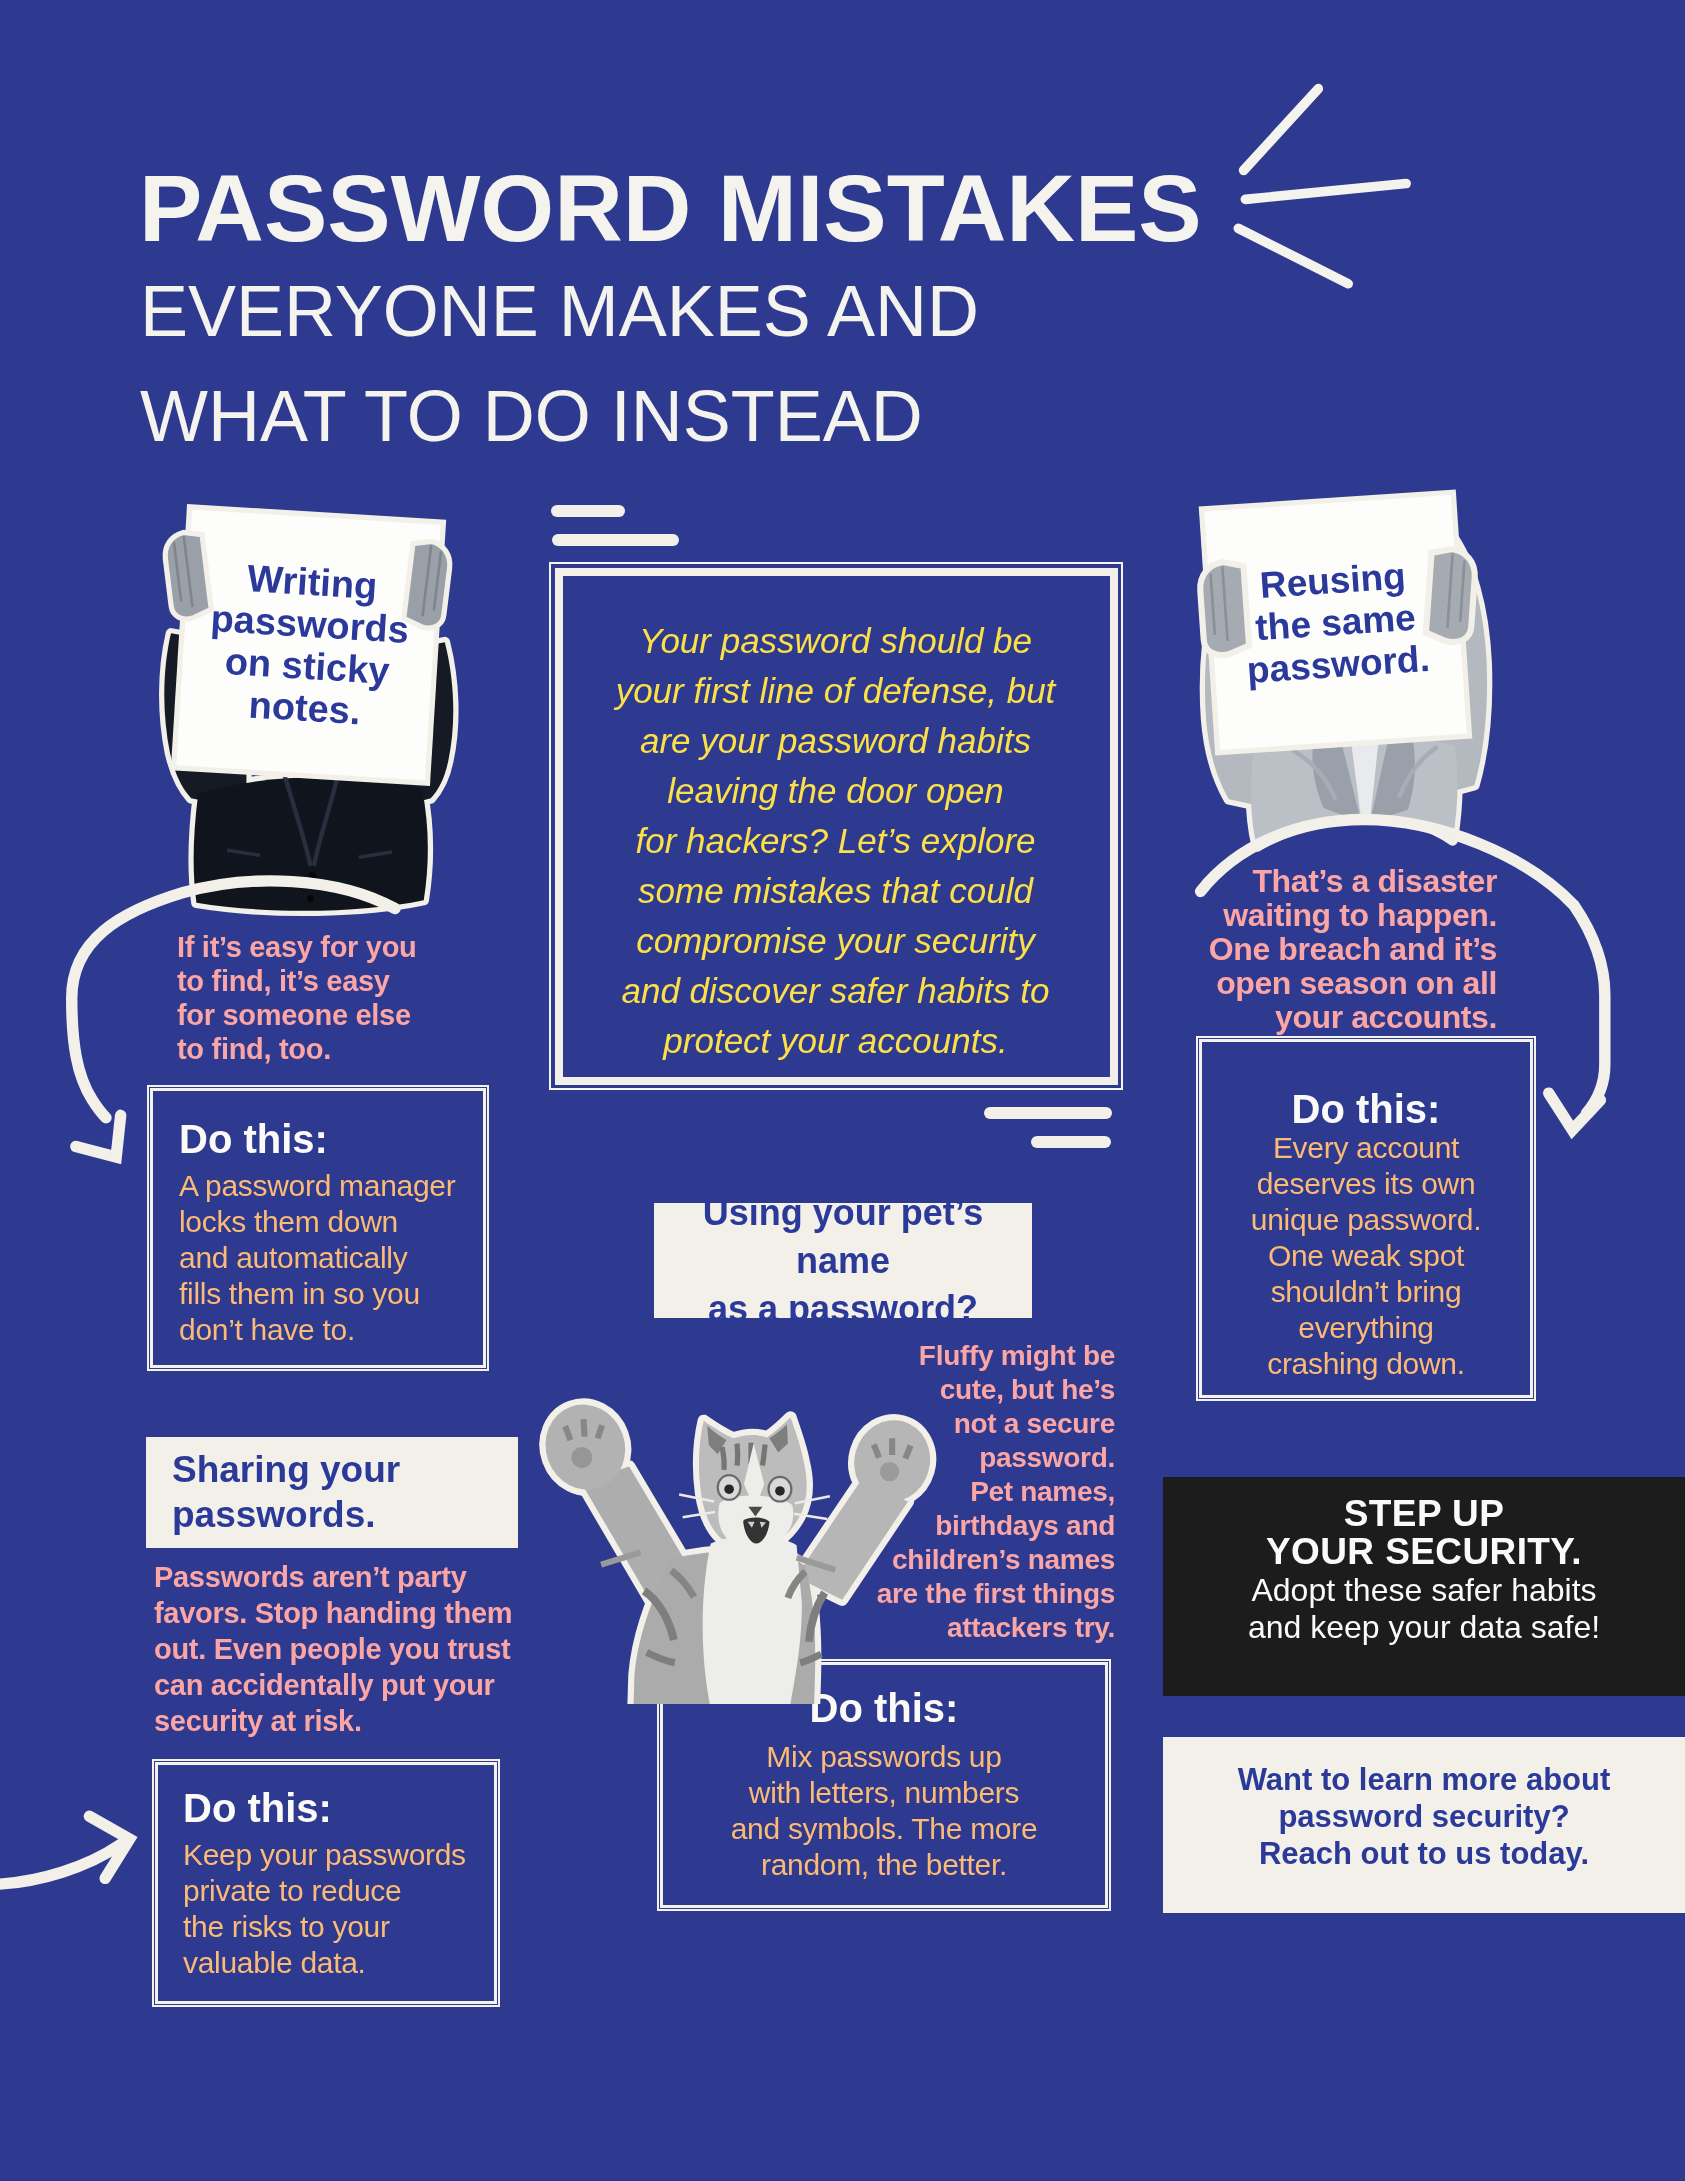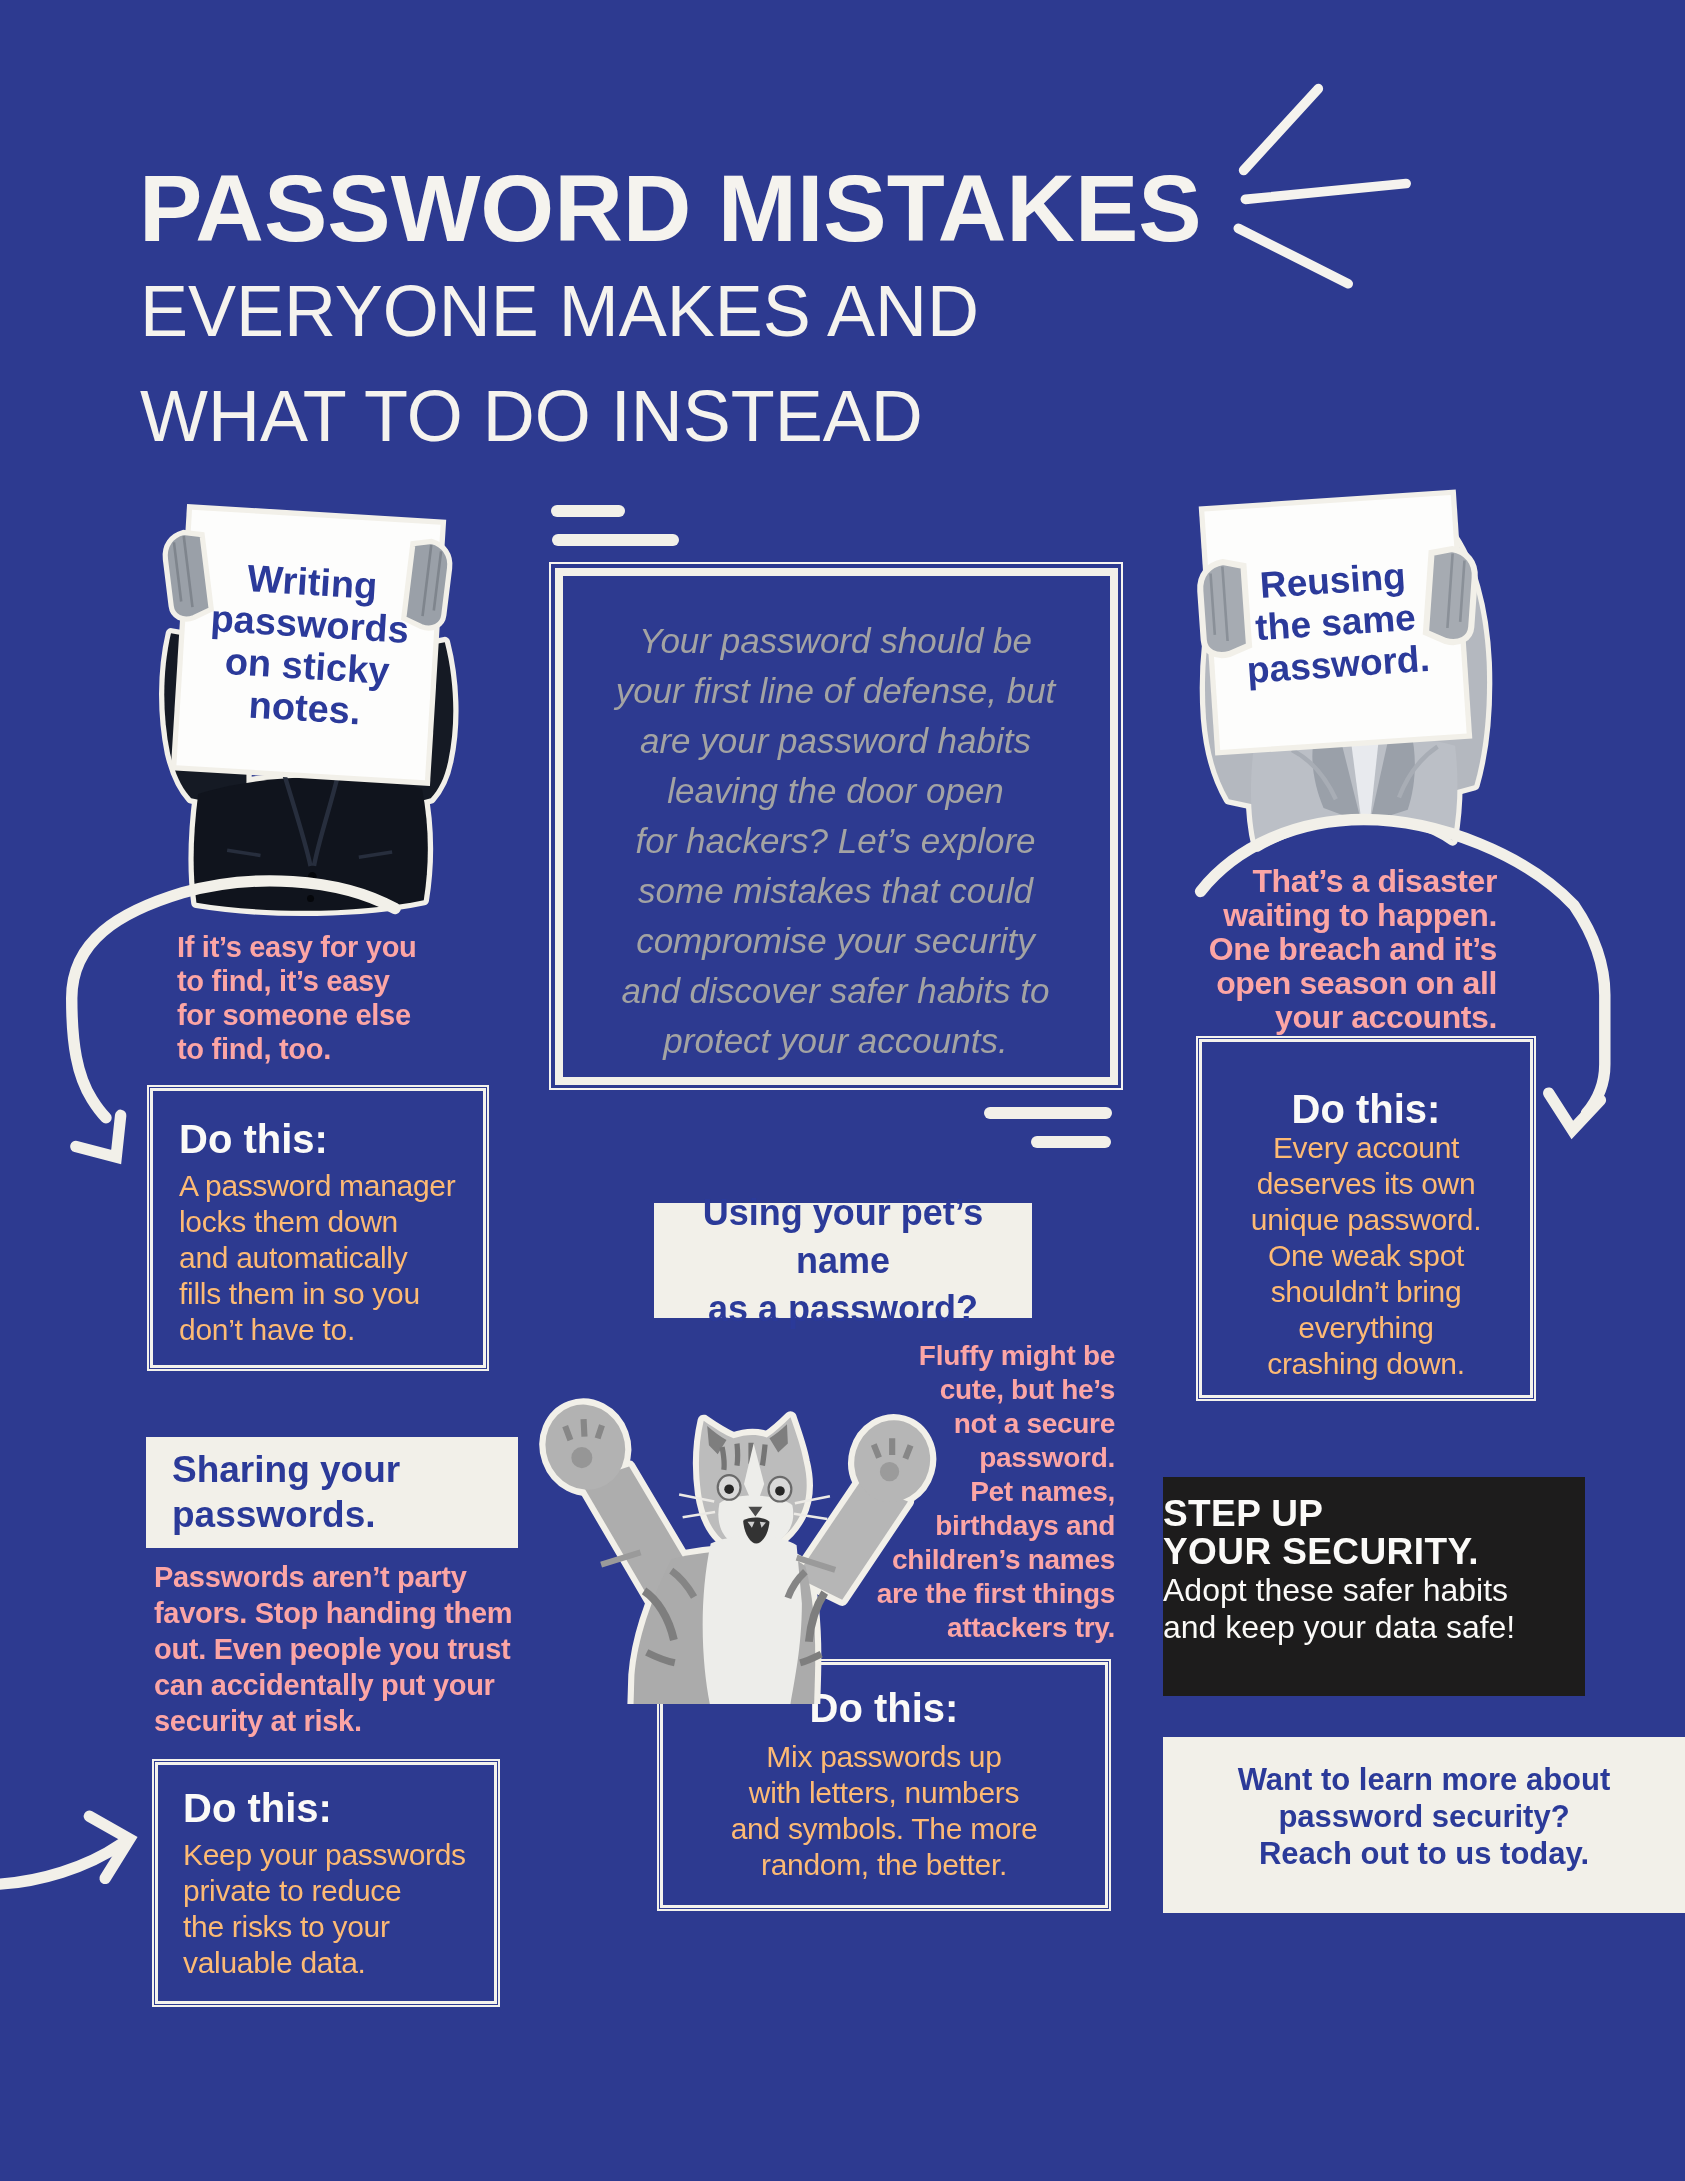--- a/index.html
+++ b/index.html
@@ -12,21 +12,21 @@
   .title{left:139px;top:126px;font-size:95px;font-weight:800;letter-spacing:0px;
          color:#f5f3ee;line-height:109px;}
   .subtitle{left:140px;top:231px;font-size:72px;font-weight:400;letter-spacing:0px;
             color:#f5f3ee;line-height:105px;}
 
   
   .dash{background:#f2f0e9;border-radius:7px;height:12.3px;}
 
   .frame{left:549px;top:534px;width:574px;height:528px;border:2.6px solid #f7f5f0;padding:3.5px;box-sizing:border-box;}
   .frame-in{width:100%;height:100%;border:8px solid #f2f0e9;box-sizing:border-box;}
-  .intro-text{left:566px;top:588px;width:539px;text-align:center;color:#a3a3a3;
+  .intro-text{left:566px;top:588px;width:539px;text-align:center;color:#fde047;
               font-style:italic;font-size:35px;line-height:50px;font-weight:400;}
 
   .dobox{border:2.6px solid #f4f2ec;padding:0.9px;box-sizing:border-box;}
   .dobox-in{width:100%;height:100%;border:3.5px solid #f4f2ec;box-sizing:border-box;}
   .do-label{font-weight:700;color:#fbfaf7;font-size:40px;line-height:42px;}
   .do-text{font-weight:400;color:#fdba74;font-size:30px;line-height:36px;letter-spacing:-0.3px;}
 
   .label-box{background:#f2f0e9;color:#2b3a99;font-weight:700;}
 
   .note{color:#fca5a5;font-weight:700;}
@@ -49,22 +49,22 @@
           text-align:center;font-size:36px;line-height:48px;}
   .note3{left:834px;top:1311px;width:281px;font-size:28px;line-height:34px;text-align:right;letter-spacing:-0.3px;}
   .dobox3{left:657px;top:1631px;width:454px;height:252px;}
   .dobox3-pad{left:657px;top:1659px;width:454px;text-align:center;}
 
   
   .note4{left:1192px;top:836px;width:305px;font-size:32px;line-height:34px;text-align:right;letter-spacing:-0.4px;}
   .dobox2{left:1196px;top:1008px;width:340px;height:365px;}
   .dobox2-pad{left:1196px;top:1060px;width:340px;text-align:center;}
 
-  .blackbox{left:1163px;top:1449px;width:422px;height:219px;background:#1d1c1c;color:#fbfaf8;
-            text-align:left;}
+  .blackbox{left:1163px;top:1449px;width:522px;height:219px;background:#1d1c1c;color:#fbfaf8;
+            text-align:center;}
   .blackbox .h{margin-top:18.4px;font-size:37px;line-height:38px;font-weight:800;letter-spacing:0.4px;}
   .blackbox .s{margin-top:-9.7px;font-size:32px;line-height:37px;font-weight:400;}
   .blackbox .s::before{content:"";display:block;height:10.5px;}
   .creambox{left:1163px;top:1709px;width:522px;height:176px;background:#f2f0e9;color:#2b3a99;
             text-align:center;font-weight:700;}
   .creambox .txt{padding-top:24px;font-size:31px;line-height:37px;}
 
   svg{display:block;}
 </style>
 </head>

